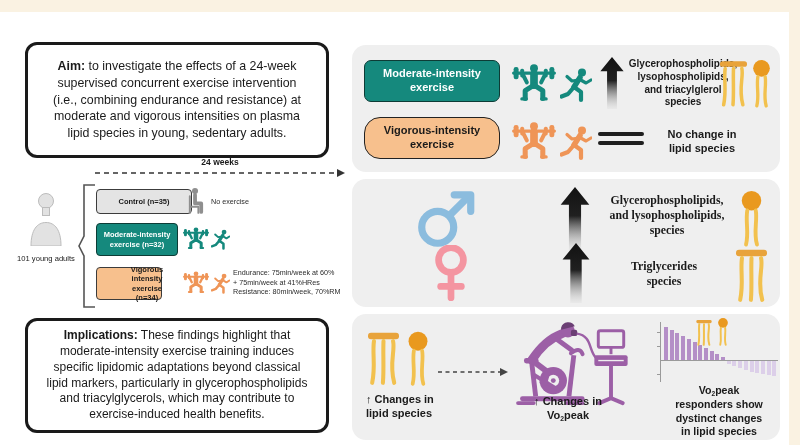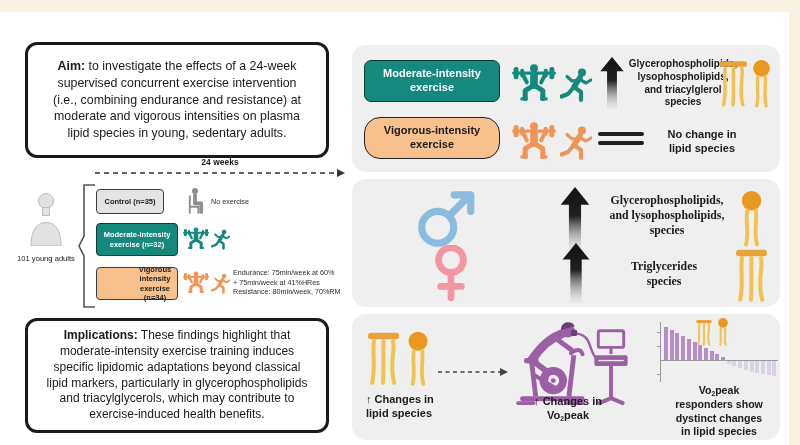--- a/index.html
+++ b/index.html
@@ -119,40 +119,40 @@
     <circle cx="20" cy="9" r="7.5" fill="var(--lightgray)" stroke="#bcbcbc"></circle>
     <rect x="16.5" y="15.5" width="7" height="8" fill="var(--lightgray)" stroke="#bcbcbc"></rect>
     <path d="M5,54 C5,38 11,30.5 20,30.5 C29,30.5 35,38 35,54 Z" fill="var(--lightgray)" stroke="#bcbcbc"></path>
   </svg>
   <div class="abs center" style="left:2px;top:254px;width:88px;font-size:7.6px;">101 young adults</div>
 
   <svg class="abs" style="left:78px;top:184px;" width="18" height="124">
     <path d="M17,1 L6,1 L6,52 L1,62 L6,72 L6,123 L17,123" fill="none" stroke="#555" stroke-width="1.6"></path>
   </svg>
 
-  <div class="fc-box gray" style="left:96px;top:189px;width:68px;height:25px;">
+  <div class="fc-box gray" style="left:96px;top:189px;width:96px;height:25px;">
       <span class="ml">Control (n=35)</span>
     </div>
   <svg class="abs" style="left:186px;top:187px;color:var(--gray_icon);" width="19" height="28">
       <use href="#sym-sitter"></use>
     </svg>
   <div class="fc-detail" style="left:211px;top:197px;">No exercise</div>
 
   <div class="fc-box teal" style="left:96px;top:223px;width:82px;height:33px;">
       <span class="ml">Moderate-intensity
 exercise (n=32)</span>
     </div>
   <svg class="abs" style="left:183px;top:227px;color:var(--teal);" width="26" height="23">
       <use href="#sym-lifter"></use>
     </svg>
   <svg class="abs" style="left:211px;top:229px;color:var(--teal);" width="19" height="21">
       <use href="#sym-runner"></use>
     </svg>
 
-  <div class="fc-box orange" style="left:96px;top:267px;width:82px;height:33px;padding-left:36px;">
+  <div class="fc-box orange" style="left:96px;top:267px;width:66px;height:33px;padding-left:36px;">
       <span class="ml">Vigorous intensity
 exercise (n=34)</span>
     </div>
   <svg class="abs" style="left:183px;top:271px;color:var(--orange_icon);" width="26" height="23">
       <use href="#sym-lifter"></use>
     </svg>
   <svg class="abs" style="left:211px;top:273px;color:var(--orange_icon);" width="19" height="21">
       <use href="#sym-runner"></use>
     </svg>
   <div class="fc-detail ml" style="left:233px;top:268px;">Endurance: 75min/week at 60%

